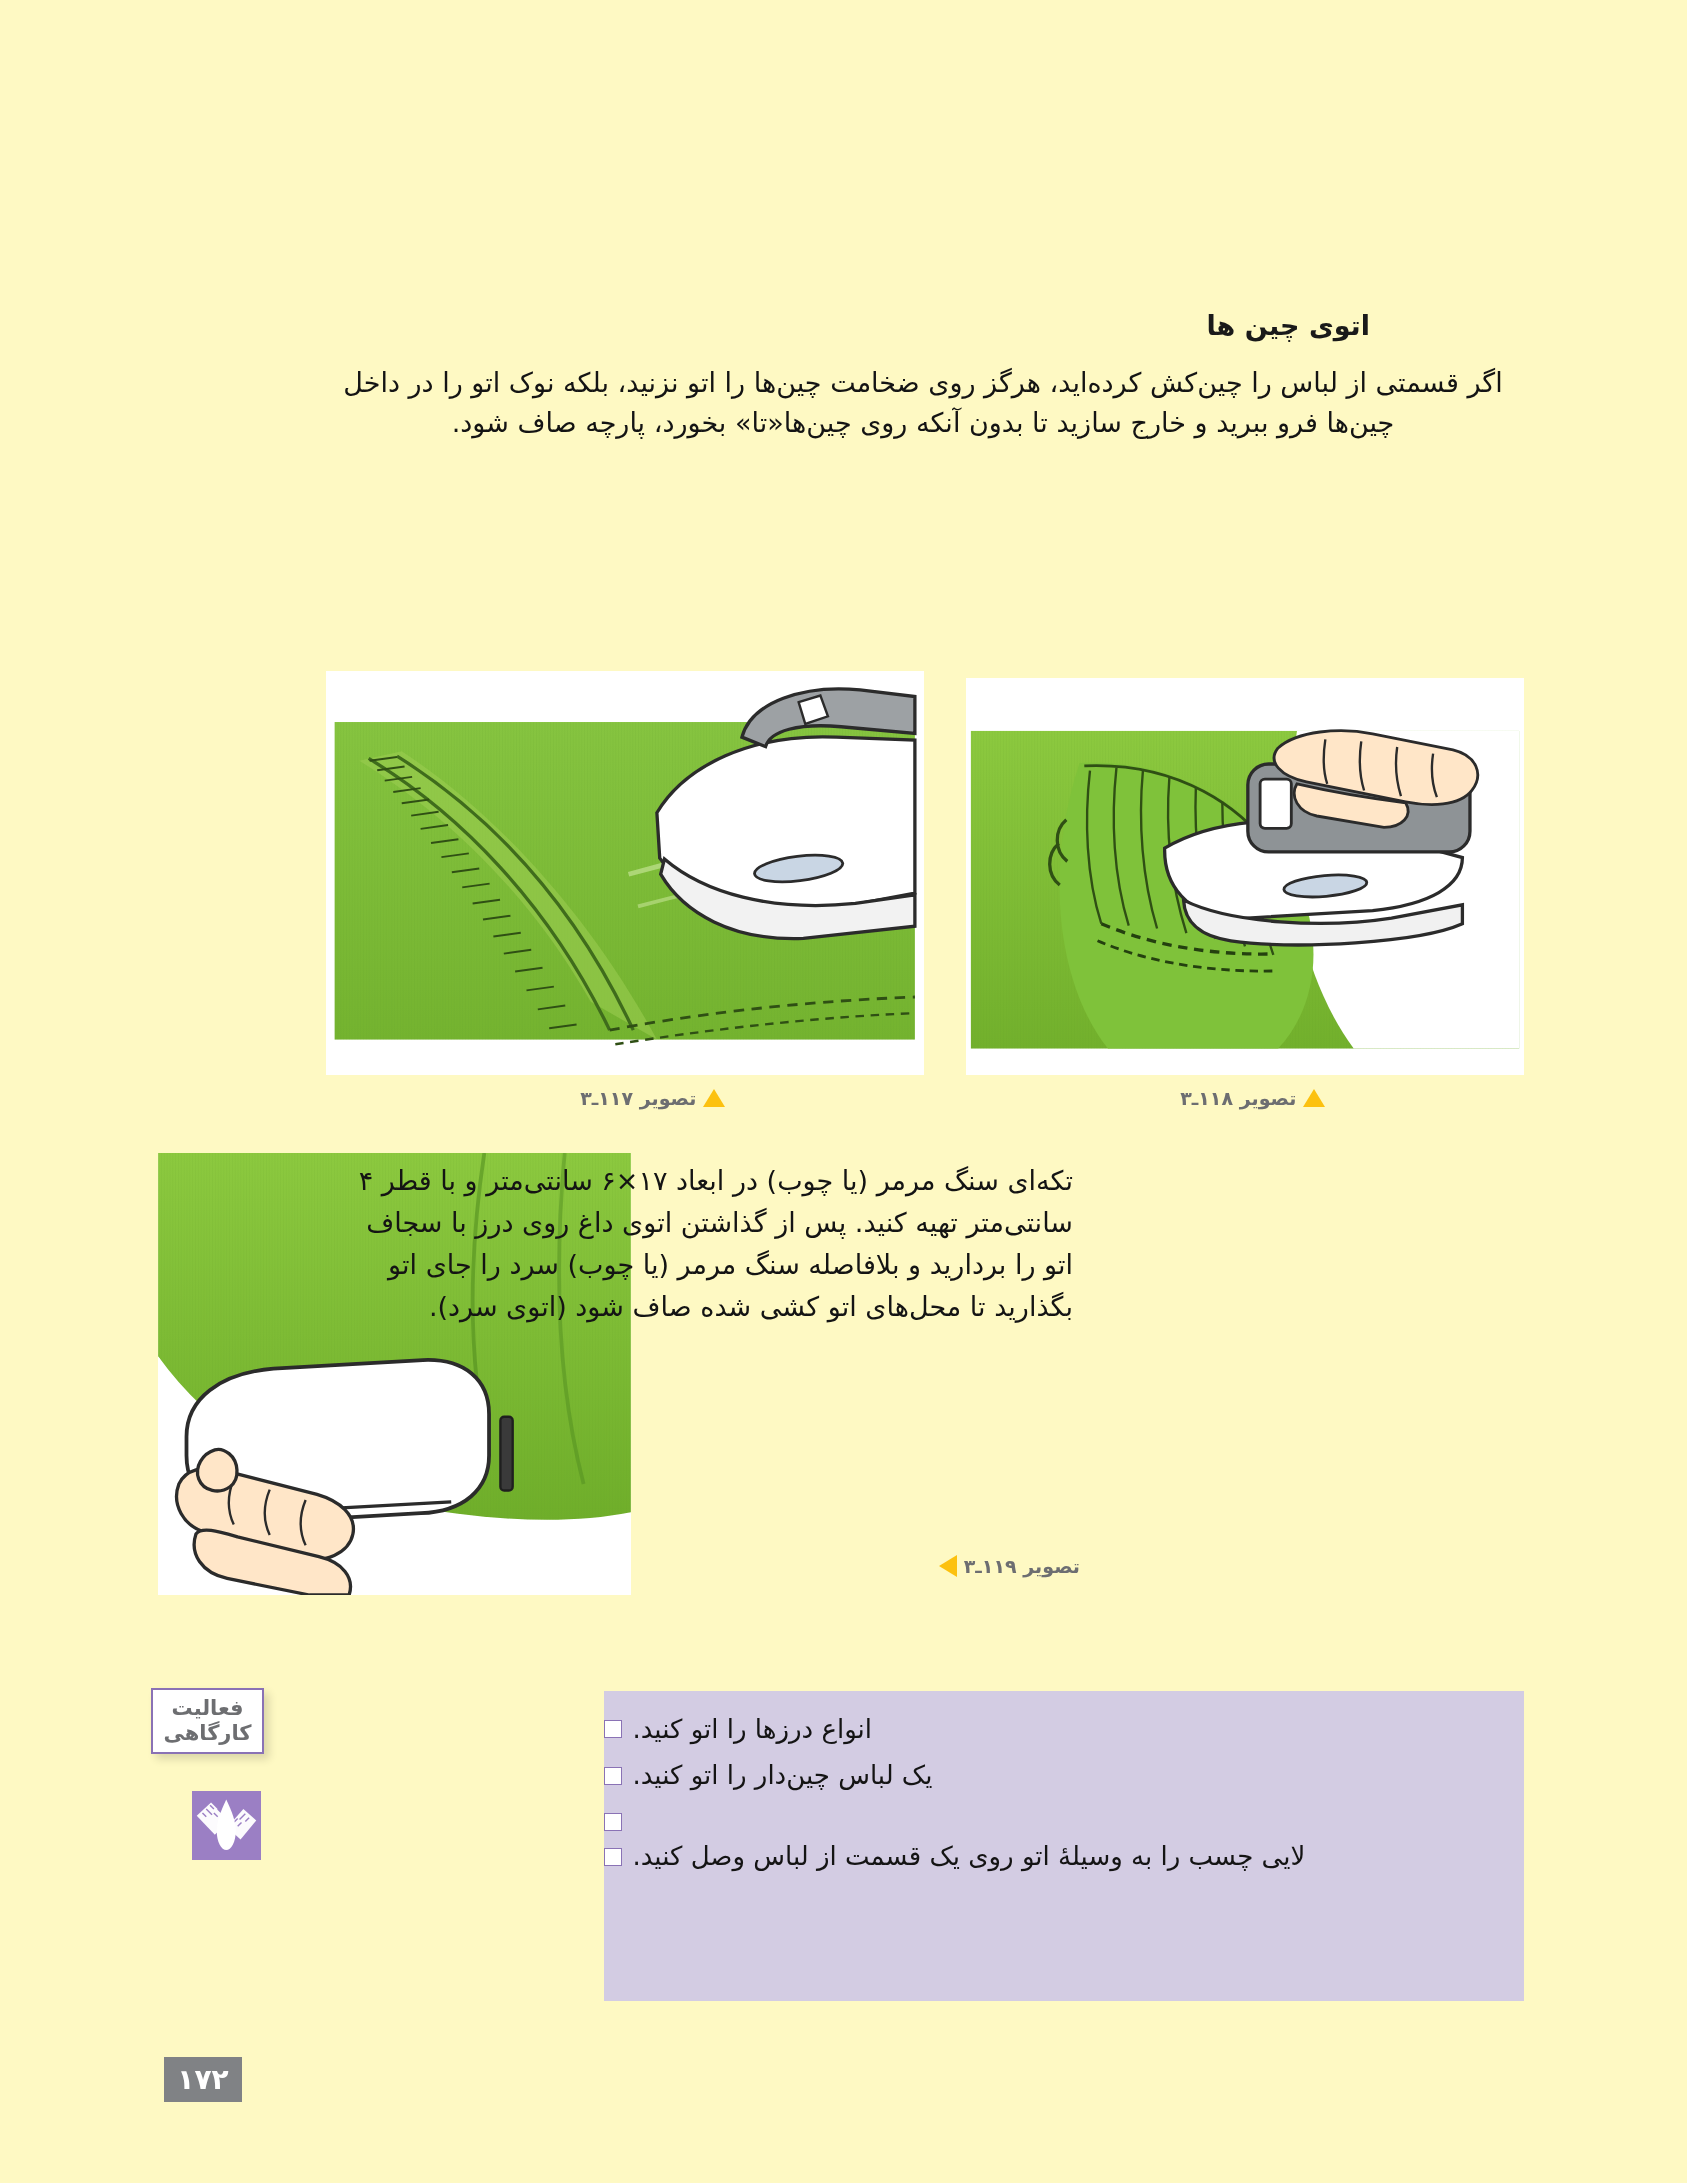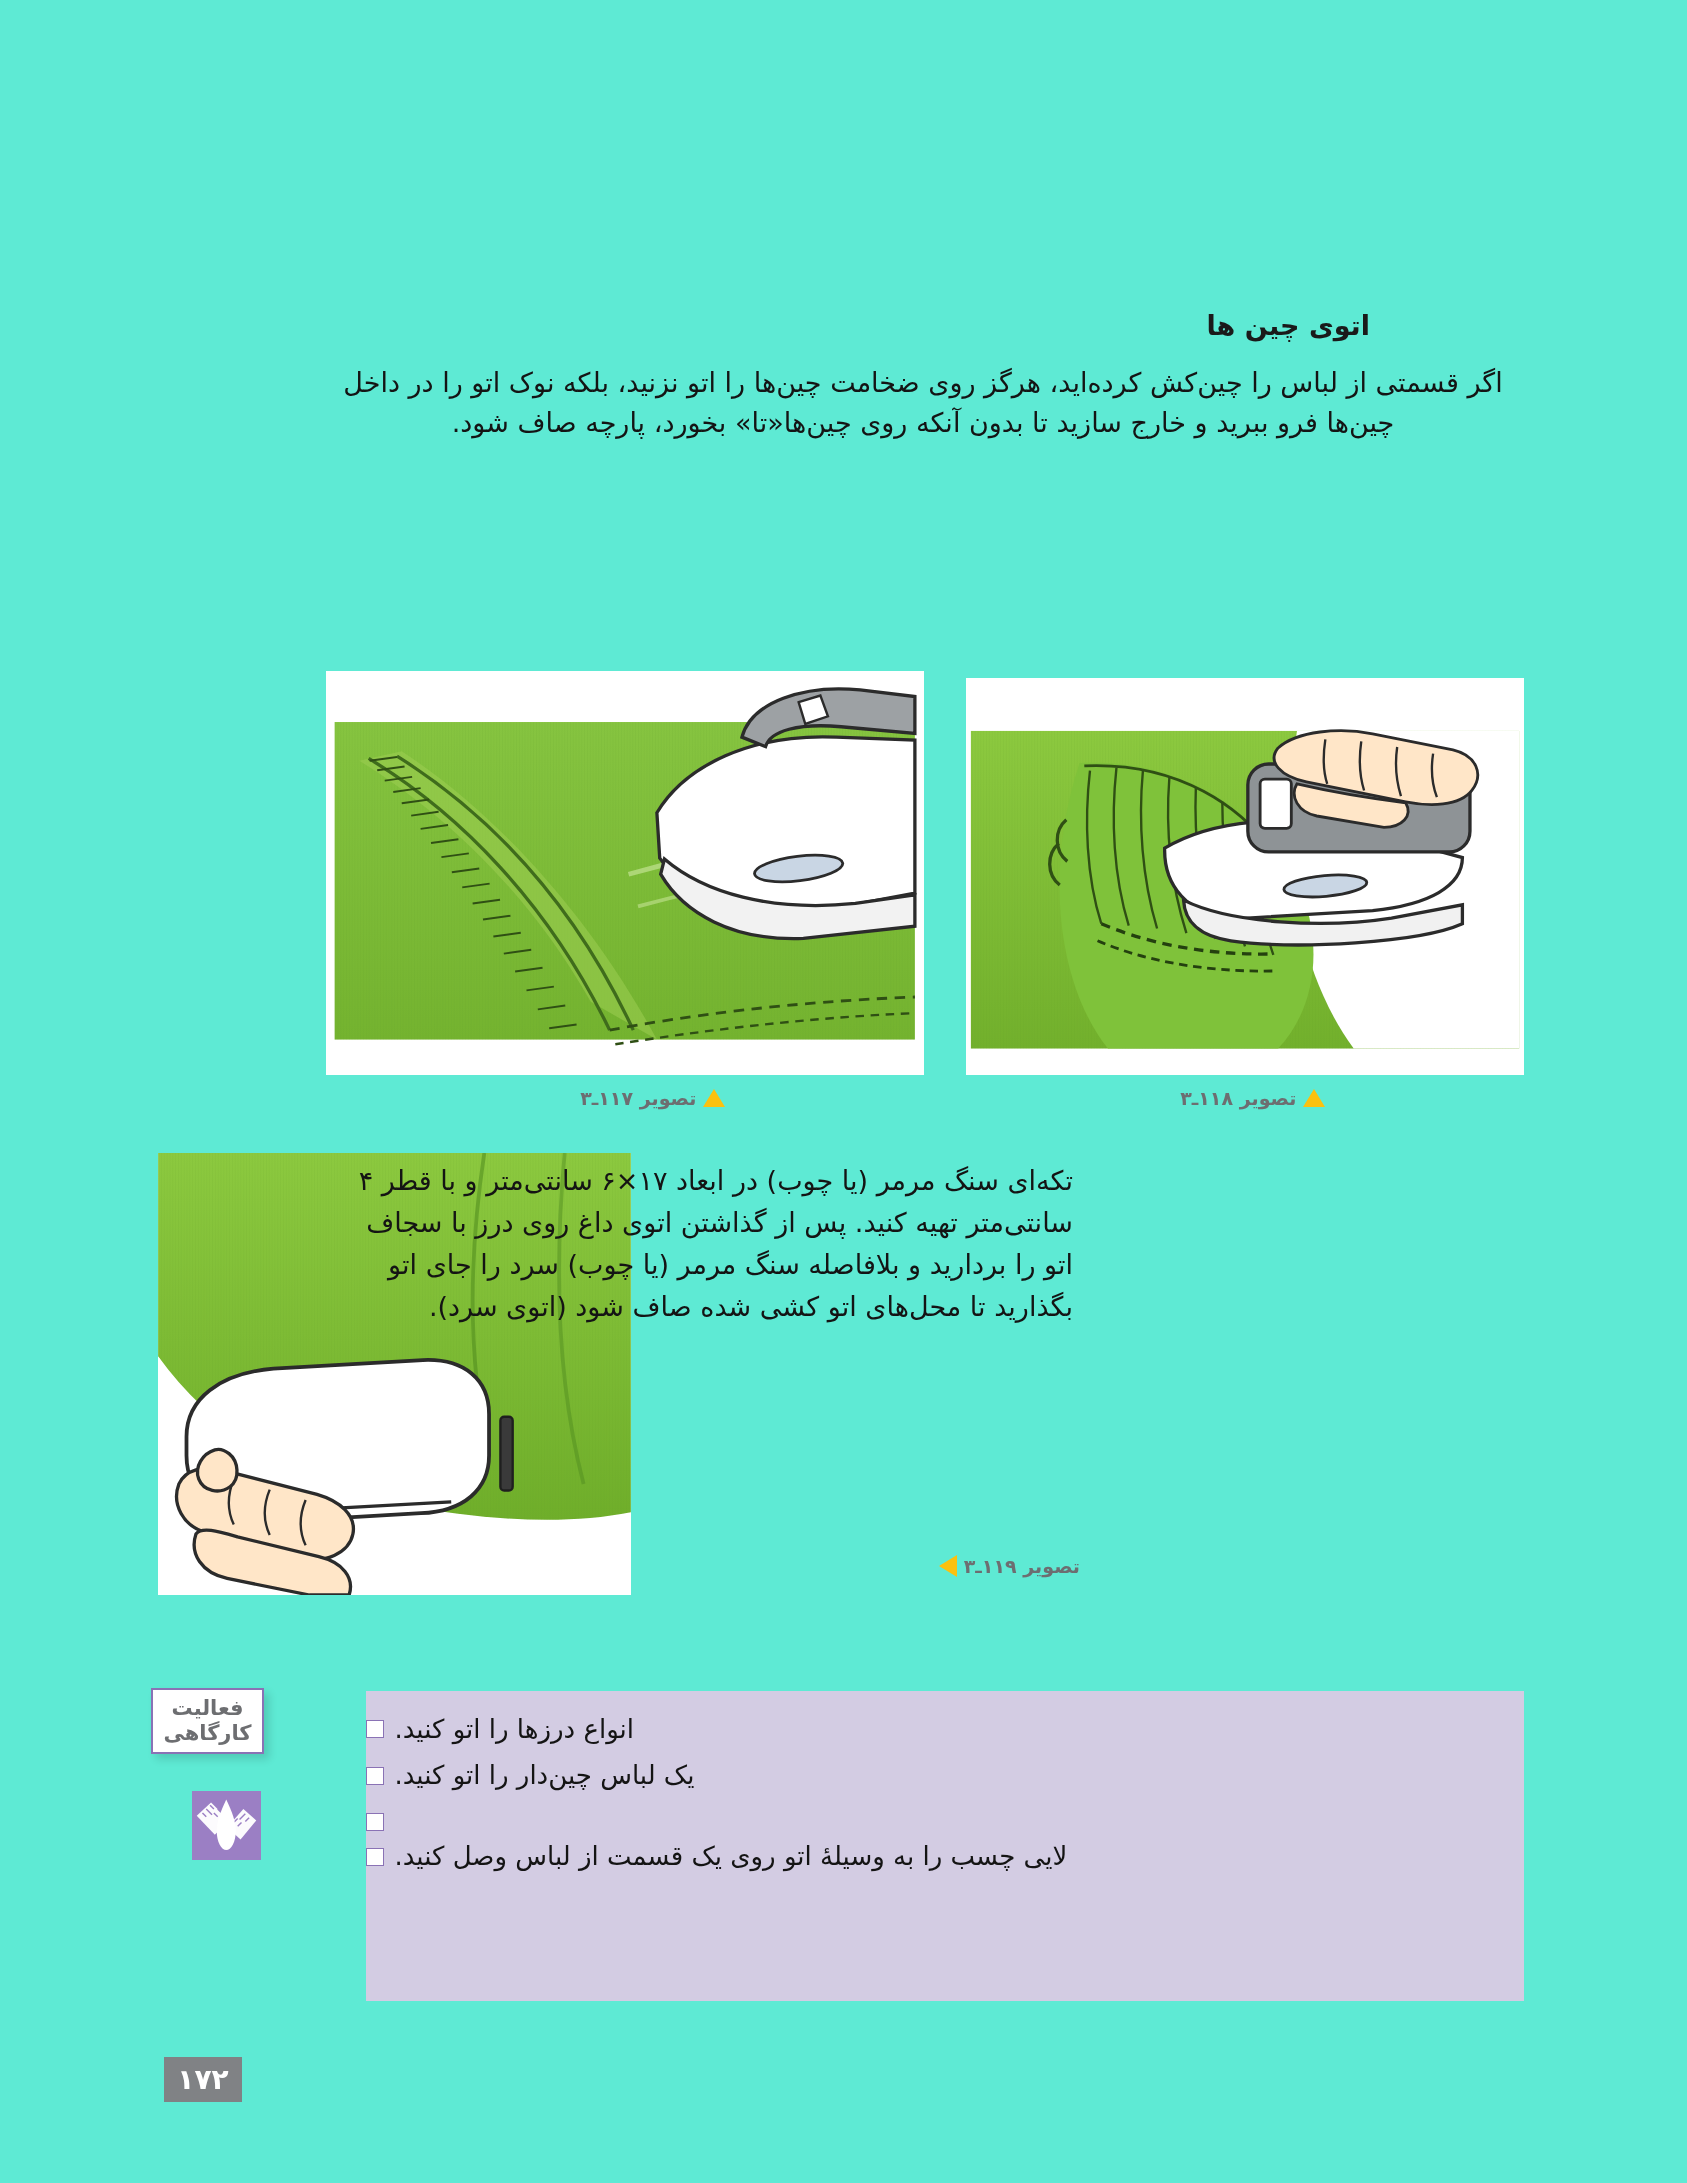--- a/index.html
+++ b/index.html
@@ -13,21 +13,21 @@
     height: 2183px;
     font-family: "DejaVu Sans", "Liberation Sans", sans-serif;
     direction: rtl;
     position: relative;
     overflow: hidden;
   }
 
   .page {
     position: absolute;
     inset: 0;
-    background: #5eead4;
+    background: #fef9c3;
     padding-left: 9px;
   }
 
   
   .heading {
     position: absolute;
     top: 310px;
     right: 317px;
     font-size: 27px;
     font-weight: 700;
@@ -122,21 +122,21 @@
     text-align: justify;
   }
   .mid-para .ln { display: block; white-space: nowrap; }
   .mid-para .ln.last { text-align: right; }
 
   
   .activity-box {
     position: absolute;
     top: 1691px;
     right: 163px;
-    width: 1158px;
+    width: 920px;
     height: 310px;
     background: #d3cce3;
   }
   .activity-list {
     position: absolute;
     top: 19px;
     right: 0;
     left: 0;
     padding: 0 28px 0 0;
     margin: 0;

